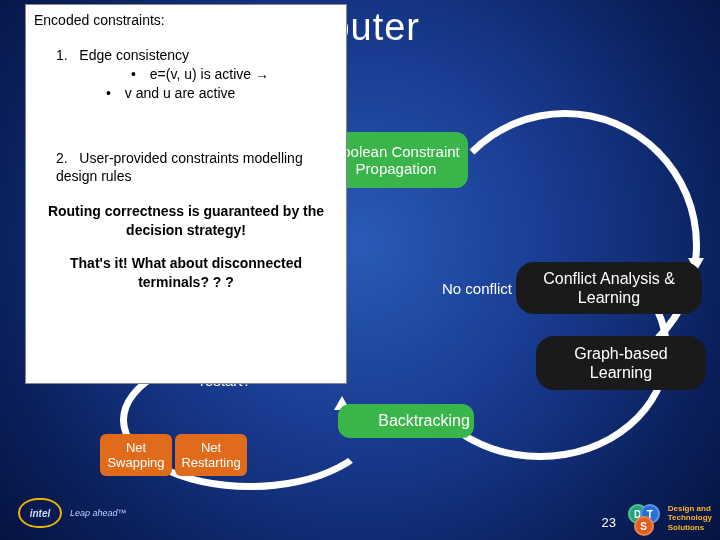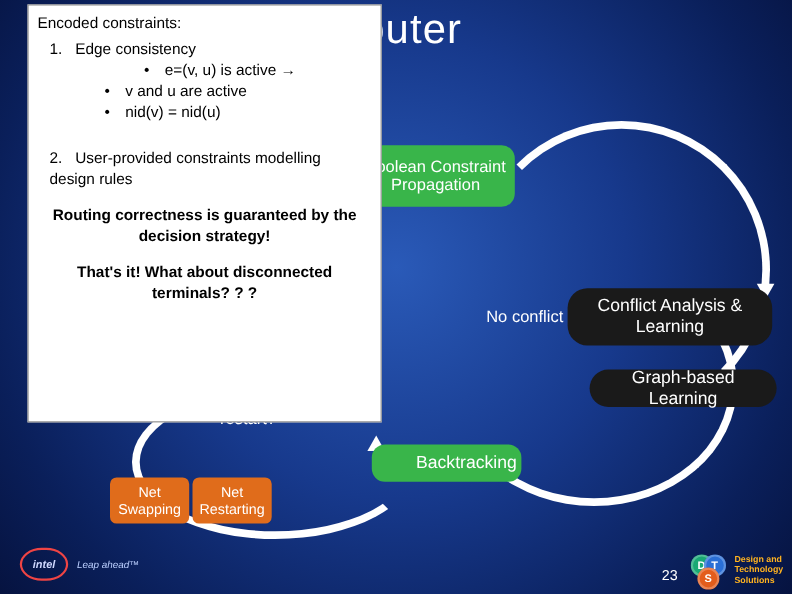--- a/index.html
+++ b/index.html
@@ -33,21 +33,21 @@
     height: 380px;
     background: #fff;
     color: #000;
     border: 1px solid #888;
     padding: 6px 8px 8px 8px;
     font-size: 14px;
     line-height: 1.35;
     z-index: 30;
   }
   .callout .hdr { font-weight: normal; }
-  .callout ul { list-style: none; padding-left: 0; margin: 5px; }
+  .callout ul { list-style: none; padding-left: 0; margin: 16px; }
   .callout li.l1 { padding-left: 6px; }
   .callout li.l2 { padding-left: 28px; text-align: center; }
   .callout li.l2::before { content: "•"; margin-right: 10px; color:#000; }
   .callout li.l3 { padding-left: 56px; }
   .callout li.l3::before { content: "•"; margin-right: 10px; color:#000; }
   .callout .arrow { font-weight: bold; }
   .callout .spacer { height: 14px; }
   .callout .boldcenter { font-weight: bold; text-align: center; margin-top: 14px; }
 
   
@@ -92,21 +92,21 @@
     border-radius: 18px;
     display: flex;
     align-items: center;
     justify-content: center;
     text-align: center;
     font-size: 16px;
     padding: 6px 12px;
     z-index: 10;
   }
   .dblock.confl { top: 262px; left: 516px; width: 186px; height: 52px; line-height: 1.2; }
-  .dblock.glearn{ top: 336px; left: 536px; width: 170px; height: 34px; line-height: 1.2; }
+  .dblock.glearn{ top: 336px; left: 536px; width: 170px; height: 54px; line-height: 1.2; }
 
   
   .edgelabel {
     position: absolute;
     color: #fff;
     font-size: 15px;
     z-index: 9;
     white-space: nowrap;
   }
   .edgelabel.noconf { top: 280px; left: 442px; }
@@ -117,21 +117,21 @@
     position: absolute;
     left: 18px;
     bottom: 12px;
     display: flex;
     align-items: center;
     gap: 8px;
     z-index: 5;
   }
   .intel-chip {
     width: 44px; height: 30px;
-    border: 2px solid #ef4444;
+    border: 2px solid #eab308;
     border-radius: 50% / 55%;
     display:flex; align-items:center; justify-content:center;
     font-size: 10px; color:#cfd8ff; font-style: italic; font-weight: bold;
   }
   .leap { font-size: 9px; color:#bcd0ff; font-style: italic; }
 
   .pagenum {
     position: absolute;
     right: 104px;
     bottom: 10px;
@@ -240,23 +240,20 @@
       <span>&nbsp;</span>
       <span>Edge consistency</span>
     </li>
     <li class="l2">
       <span>e=(v, u) is active</span>
       <span class="arrow">→</span>
     </li>
     <li class="l3">
       <span>v and u are active</span>
     </li>
-    <li class="l3">
-      <span>nid(v) = nid(u)</span>
-    </li>
   </ul>
   <div class="spacer"></div>
   <ul>
     <li class="l1">
       <span>2.</span>
       <span>&nbsp;</span>
       <span>User-provided constraints modelling design rules</span>
     </li>
   </ul>
   <div class="boldcenter">Routing correctness is guaranteed by the decision strategy!</div>

